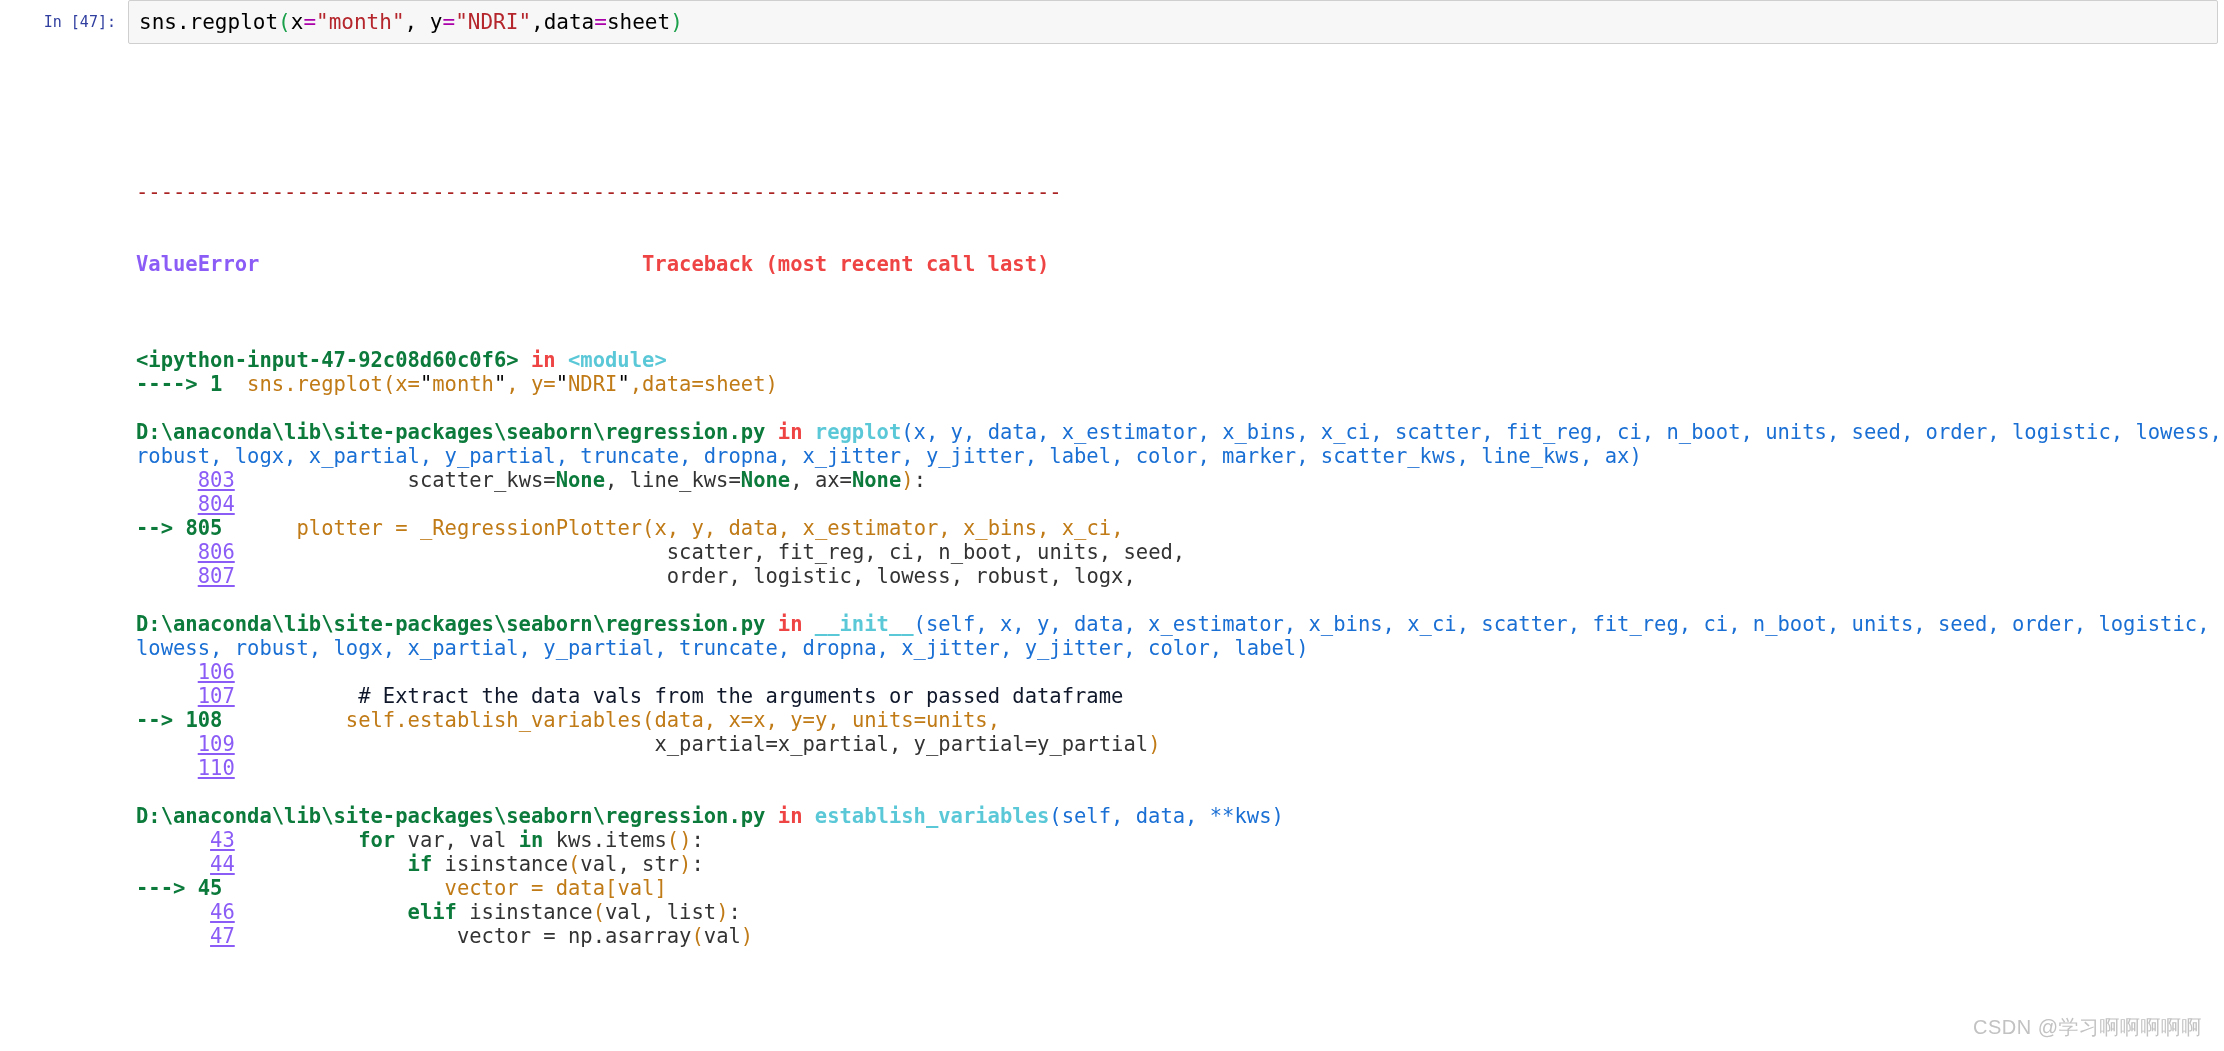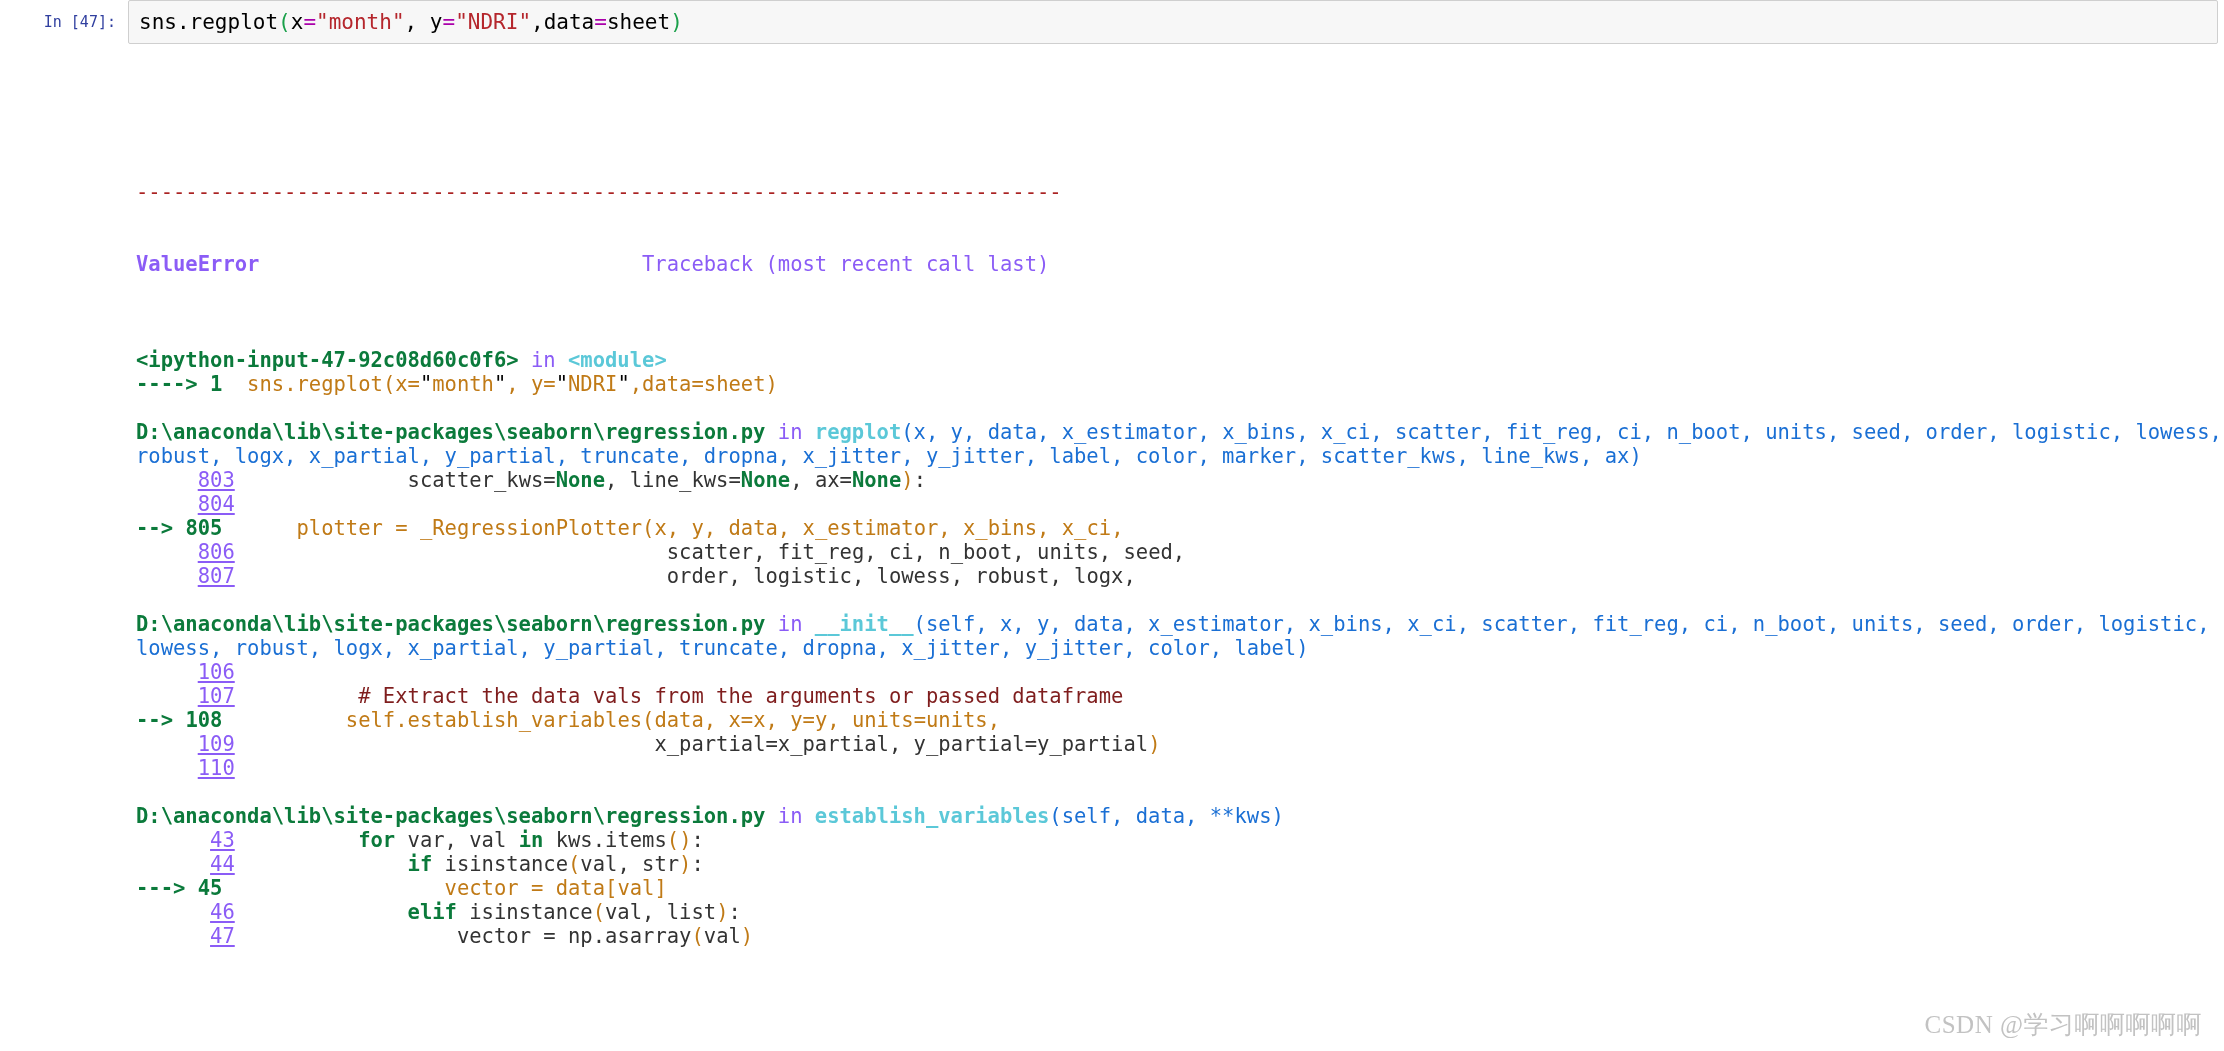--- a/index.html
+++ b/index.html
@@ -64,46 +64,46 @@
   }
   .tb-line {
     min-height: 24px;
     white-space: pre-wrap;
     word-break: break-word;
   }
   .tb-blank { height: 24px; }
 
   .sep       { color: #aa2222; letter-spacing: 0px; white-space: pre; display:block; overflow:hidden; }
   .errname   { color: #8b5cf6; font-weight: bold; }
-  .tb-head   { color: #8b5cf6; }
+  .tb-head   { color: #ef4444; font-weight: bold; }
   .path      { color: #0b7a3b; font-weight: bold; }
   .cyan      { color: #5bc8d8; font-weight: bold; }
   .blue      { color: #1a6fd4; }
   .lineno    { color: #8b5cf6; text-decoration: underline; }
   .lineno-hl { color: #0b7a3b; font-weight: bold; }
   .arrow     { color: #0b7a3b; font-weight: bold; }
   .code      { color: #333333; }
   .code-hl   { color: #c07a16; }
-  .comment   { color: #7f1d1d; }
+  .comment   { color: #0f172a; }
   .kw        { color: #0b7a3b; font-weight: bold; }
   .punc      { color: #c07a16; }
   .str       { color: #b5262c; }
   .op        { color: #aa00aa; }
   .paren     { color: #1aa04a; }
 
   .indent { white-space: pre; }
 
   
   .watermark {
     position: absolute;
     right: 22px;
     bottom: 10px;
     color: #c2c2c2;
-    font-family: Liberation Serif, serif;
-    font-size: 25px;
+    font-family: Liberation Sans, sans-serif;
+    font-size: 20px;
     letter-spacing: 0.5px;
     user-select: none;
   }
 </style>
 </head>
 <body>
 
 <div class="cell-row">
   <div class="prompt">In  [47]:</div>
   <div class="input-area"><span>sns.regplot</span><span class="paren">(</span><span>x</span><span class="op">=</span><span class="str">"month"</span><span>, </span><span>y</span><span class="op">=</span><span class="str">"NDRI"</span><span>,</span><span>data</span><span class="op">=</span><span>sheet</span><span class="paren">)</span></div>

